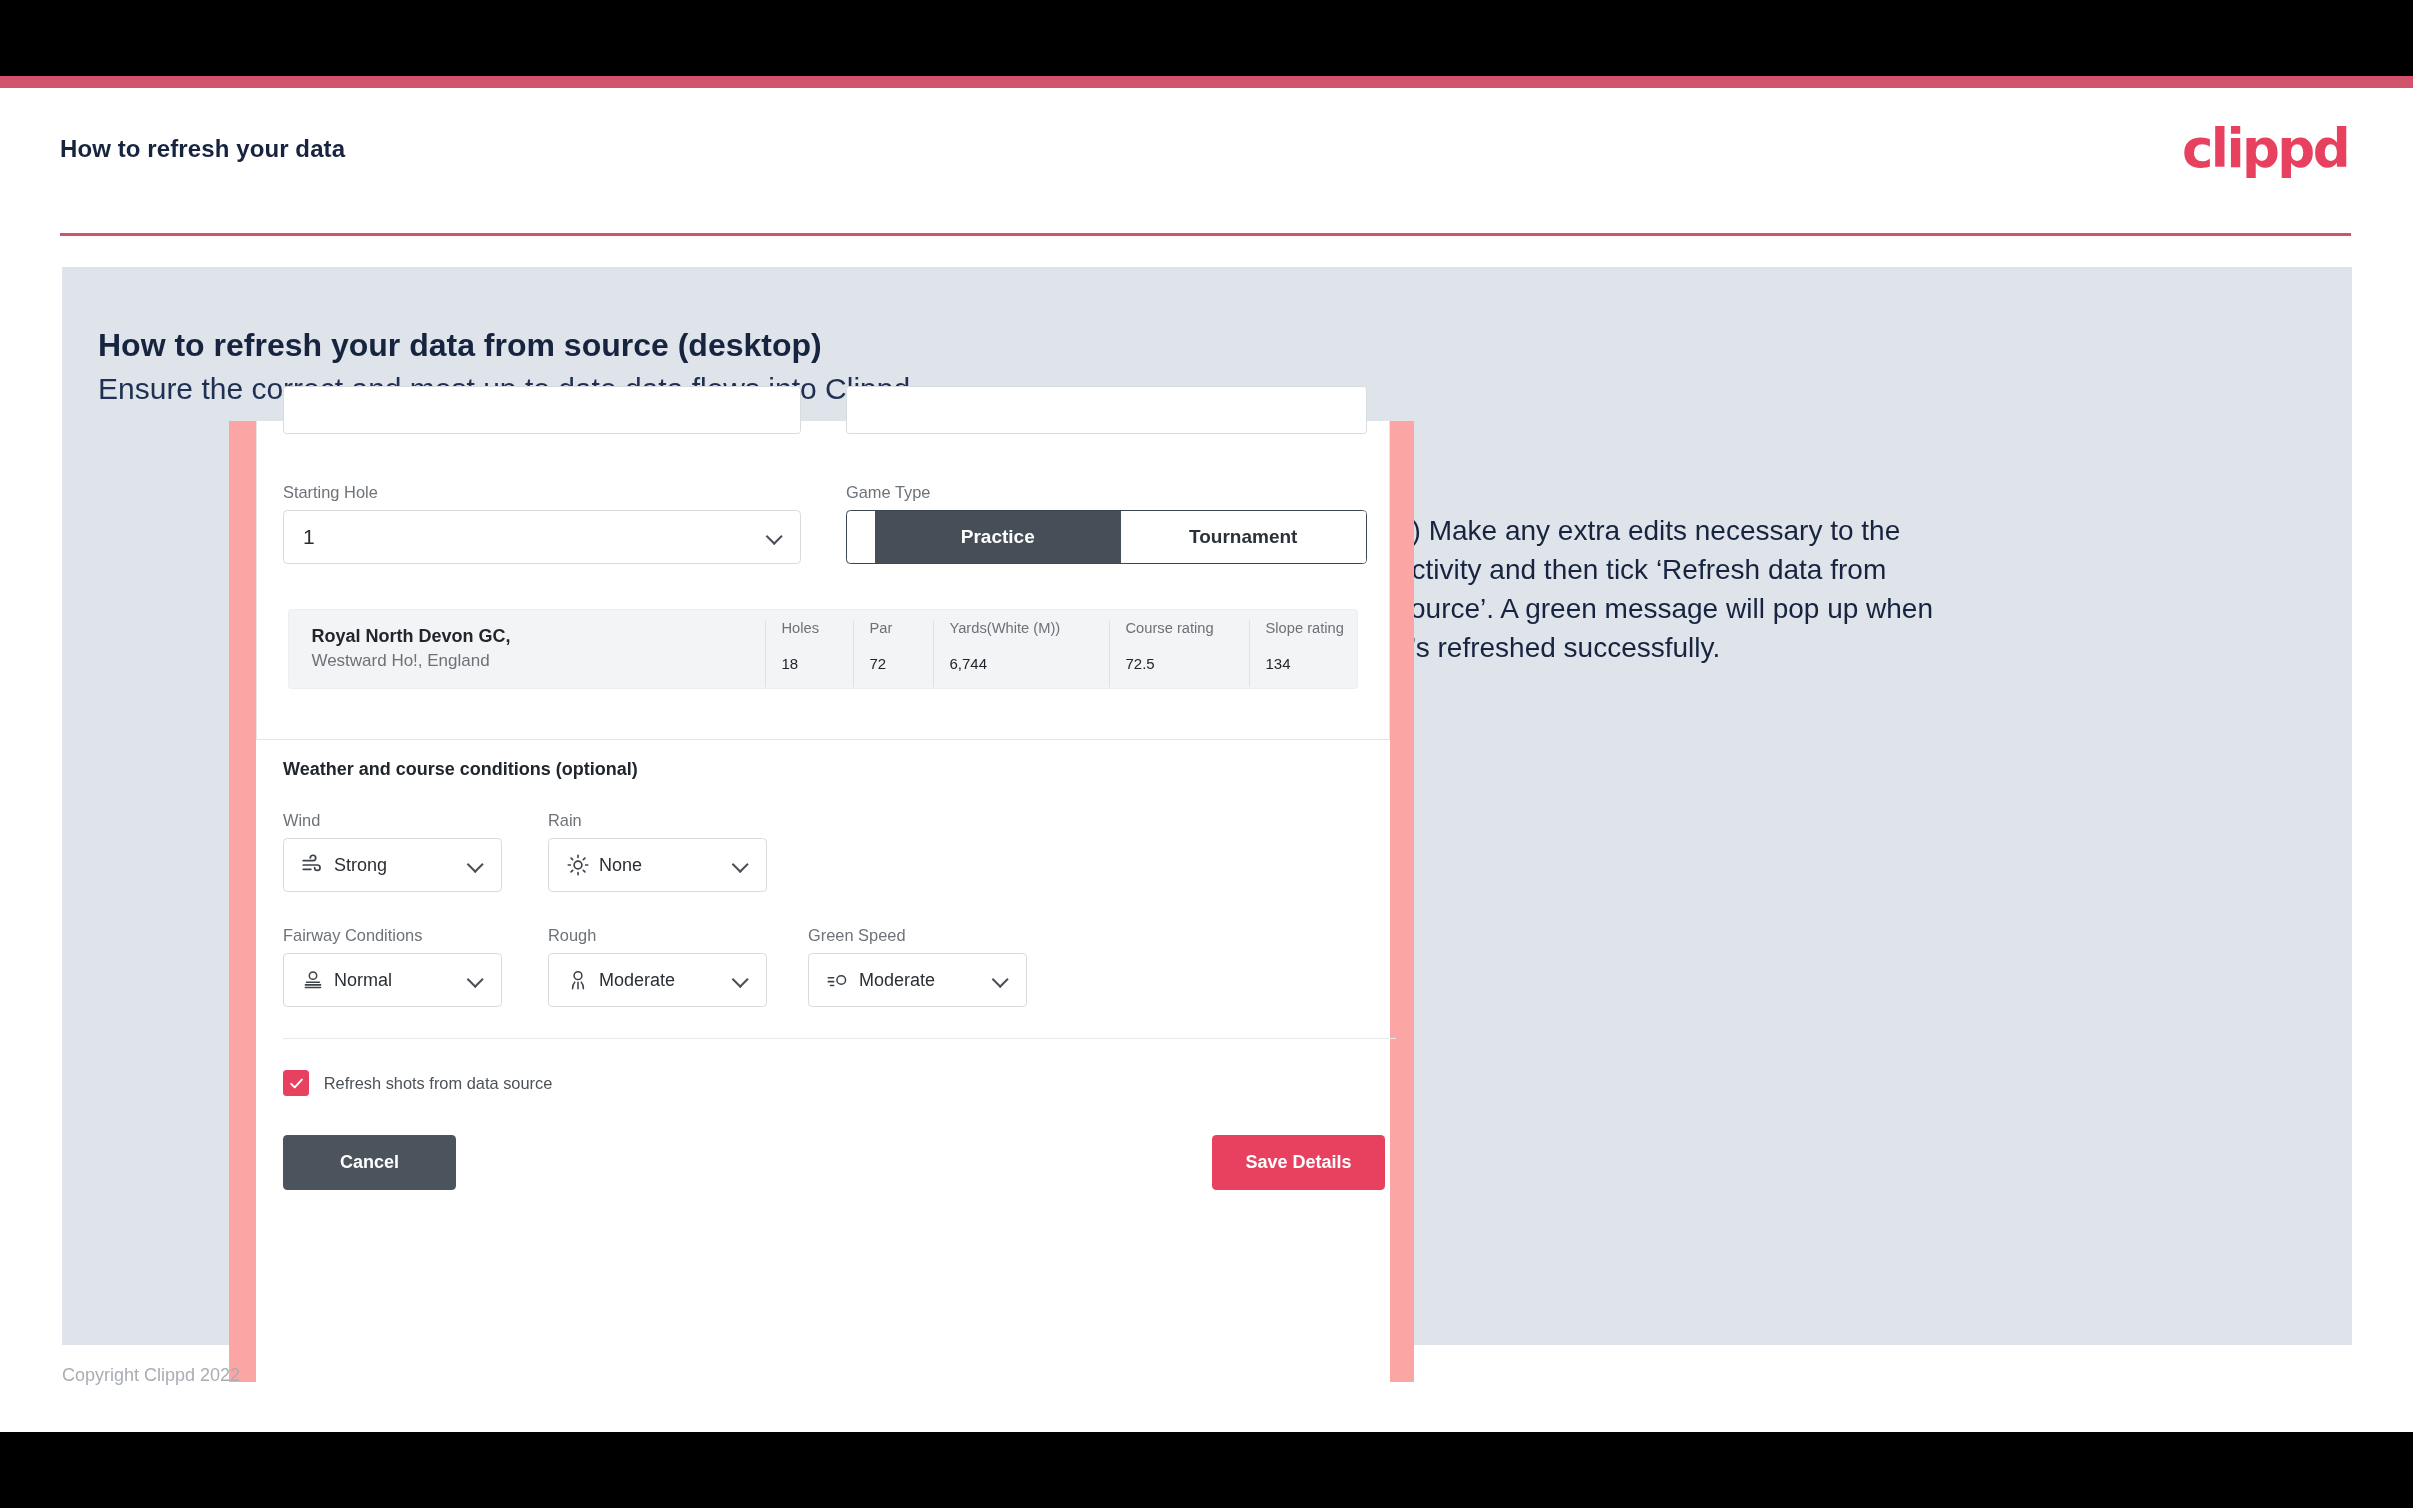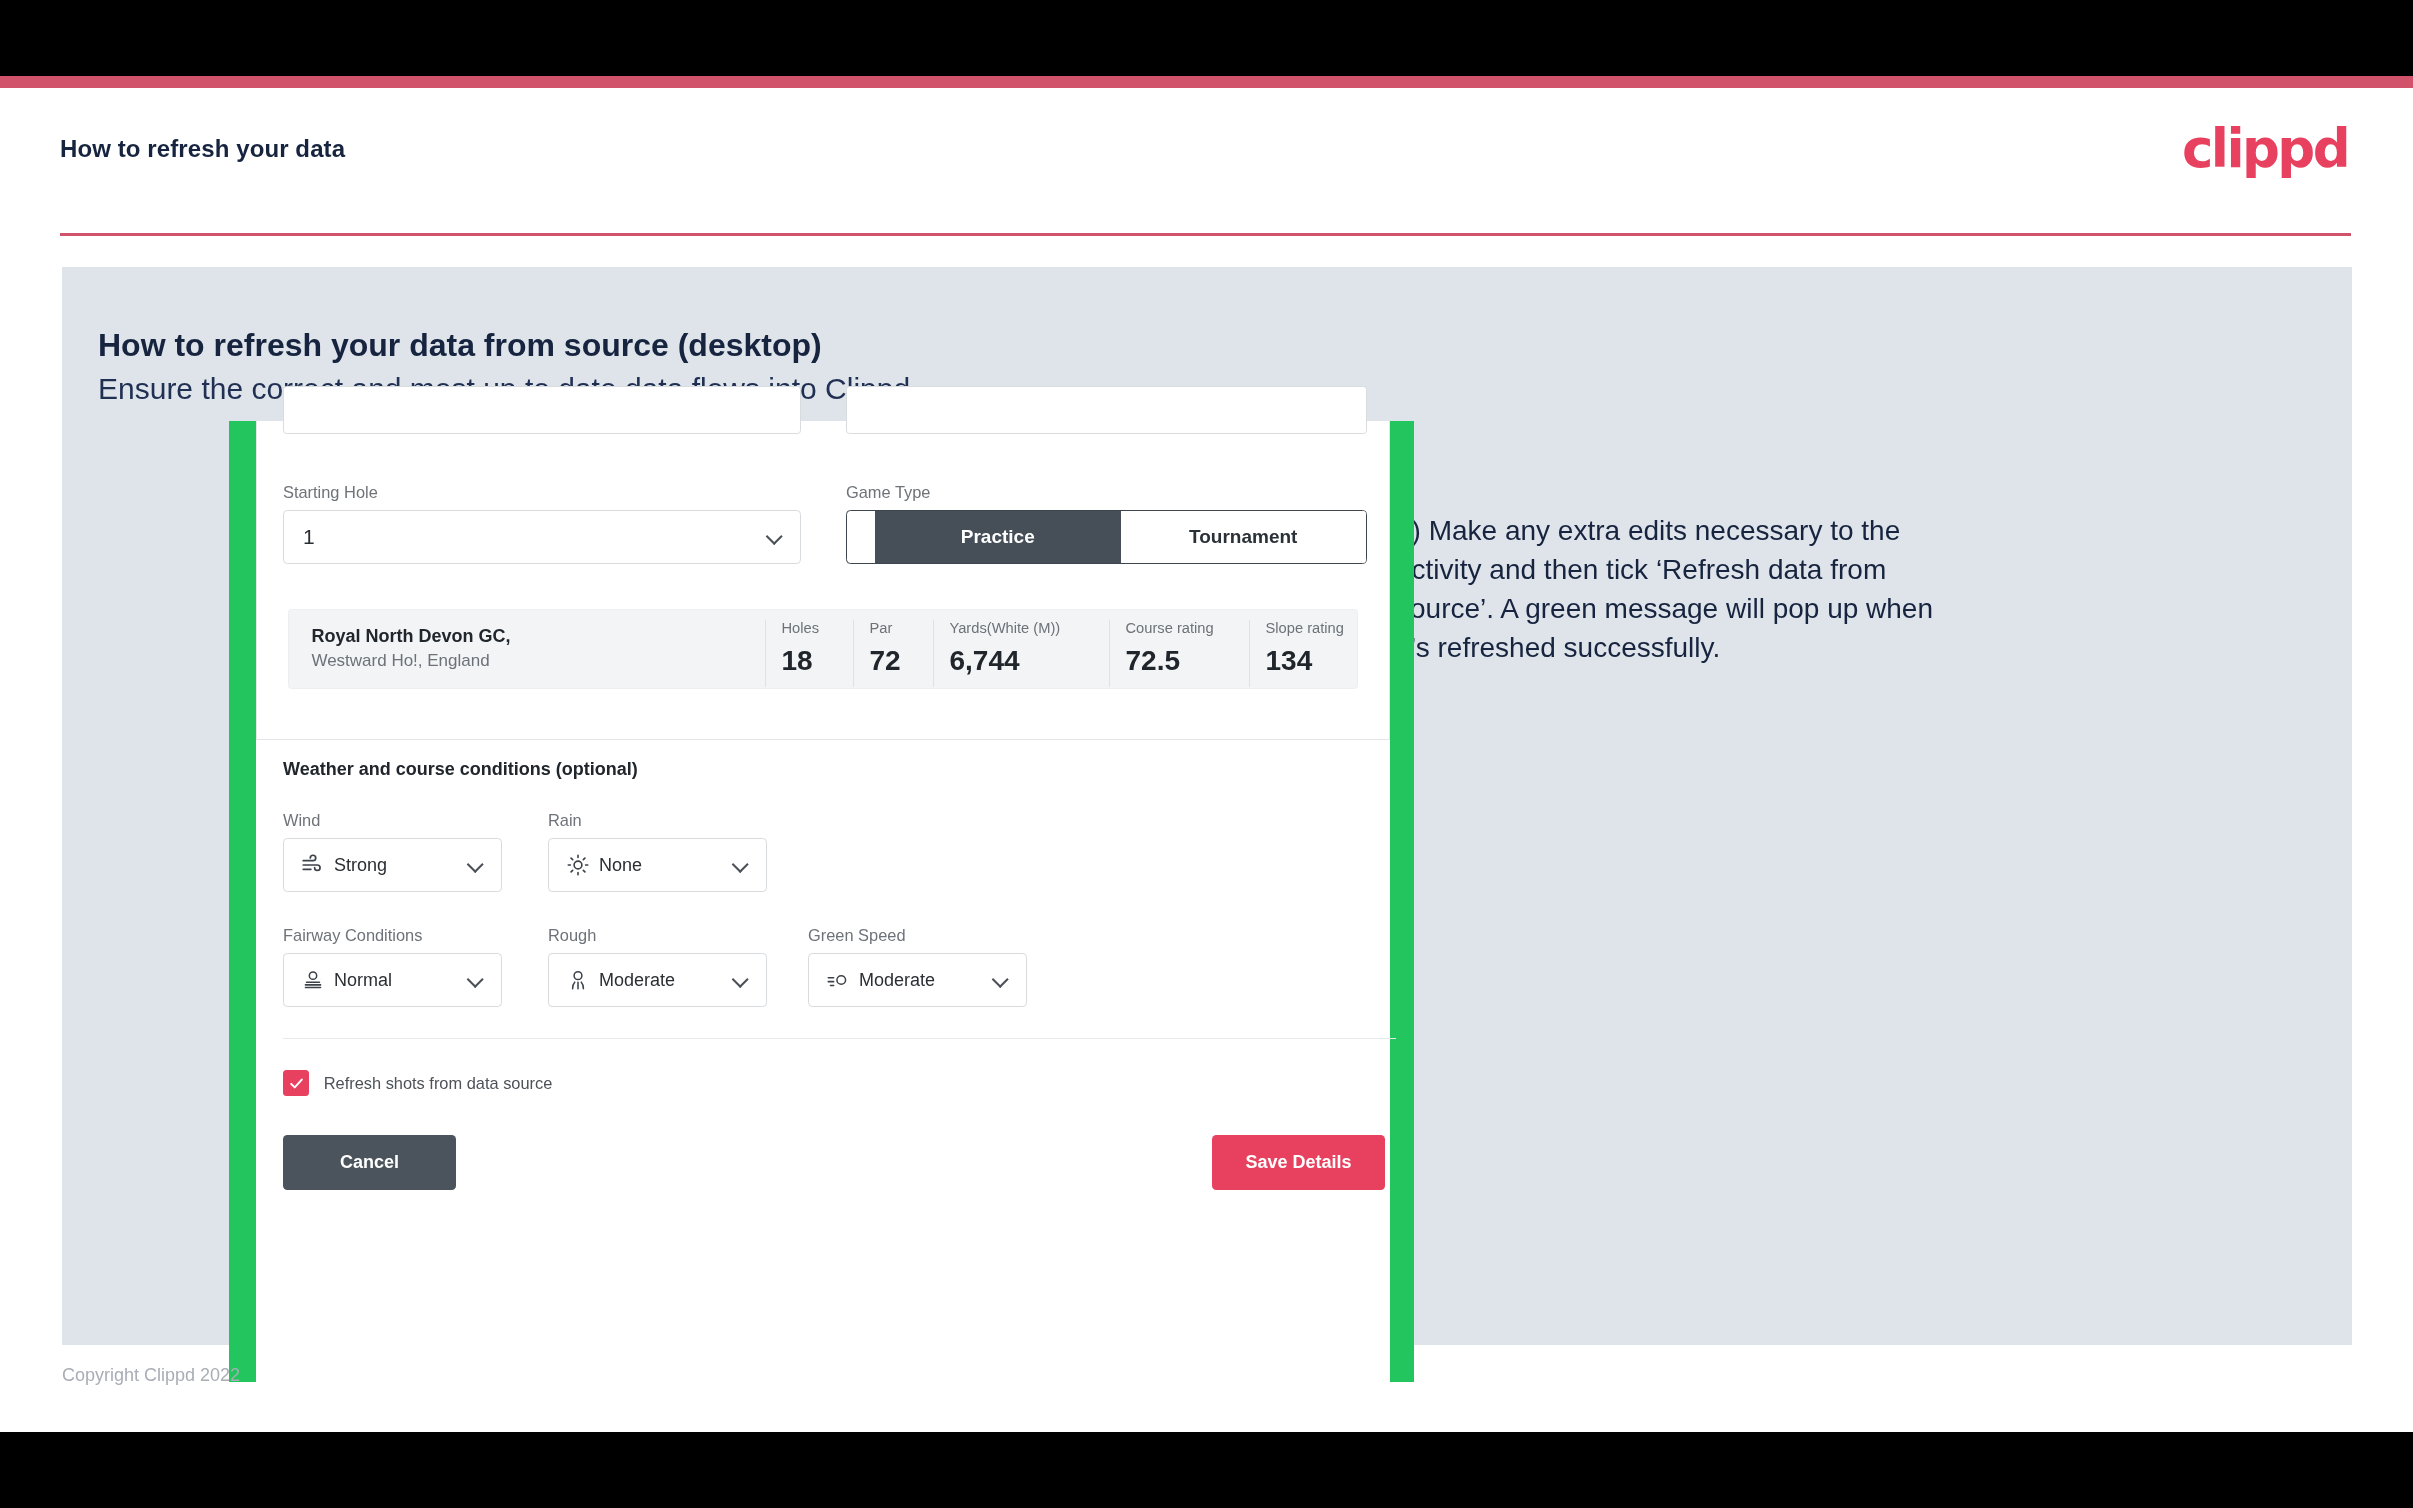--- a/index.html
+++ b/index.html
@@ -51,21 +51,21 @@
     position: absolute; left: 1396px; top: 423px;
     width: 561px;
     font-size: 28px; line-height: 39px; color: #16243f;
     font-weight: 500;
   }
 
   
   .shot {
     position: absolute; left: 229px; top: 333px;
     width: 1185px; height: 961px;
-    background: #22c55e;
+    background: #fca5a5;
   }
   .shot-inner {
     position: absolute; left: 27px; top: 0px;
     width: 1134px; height: 961px;
     background: #ffffff;
   }
   .inner-box {
     position: absolute; left: 0; top: 0; width: 1134px; height: 319px;
     border-left: 0.9px solid #e3e5e8; border-right: 0.9px solid #e3e5e8;
     border-bottom: 0.9px solid #e3e5e8;
@@ -121,21 +121,21 @@
     background: #f3f4f6; border: 0.9px solid #eceef0; border-radius: 3.5px;
     display: flex; align-items: center;
   }
   .course-name { position: absolute; left: 22.4px; top: 15.5px; font-size: 18px; font-weight: bold; color: #20262c; }
   .course-loc  { position: absolute; left: 22.4px; top: 41px; font-size: 17px; color: #6c7278; }
   .stat {
     position: absolute; top: 10.4px; height: 67px;
     border-left: 0.9px solid #dfe2e5; padding-left: 15.5px;
   }
   .stat-k { font-size: 14.7px; color: #6c7278; white-space: nowrap; }
-  .stat-v { font-size: 28px; font-weight: bold; color: #20262c; margin-top: 9px; }
+  .stat-v { font-size: 15px; font-weight: normal; color: #20262c; margin-top: 19px; }
 
   
   .wx-title {
     position: absolute; left: 27px; top: 338px;
     font-size: 18px; font-weight: bold; color: #20262c;
   }
   .hr-line { position: absolute; left: 27px; width: 1113px; height: 0.9px; background: #e7e9eb; }
 
   
   .sel-icon {

